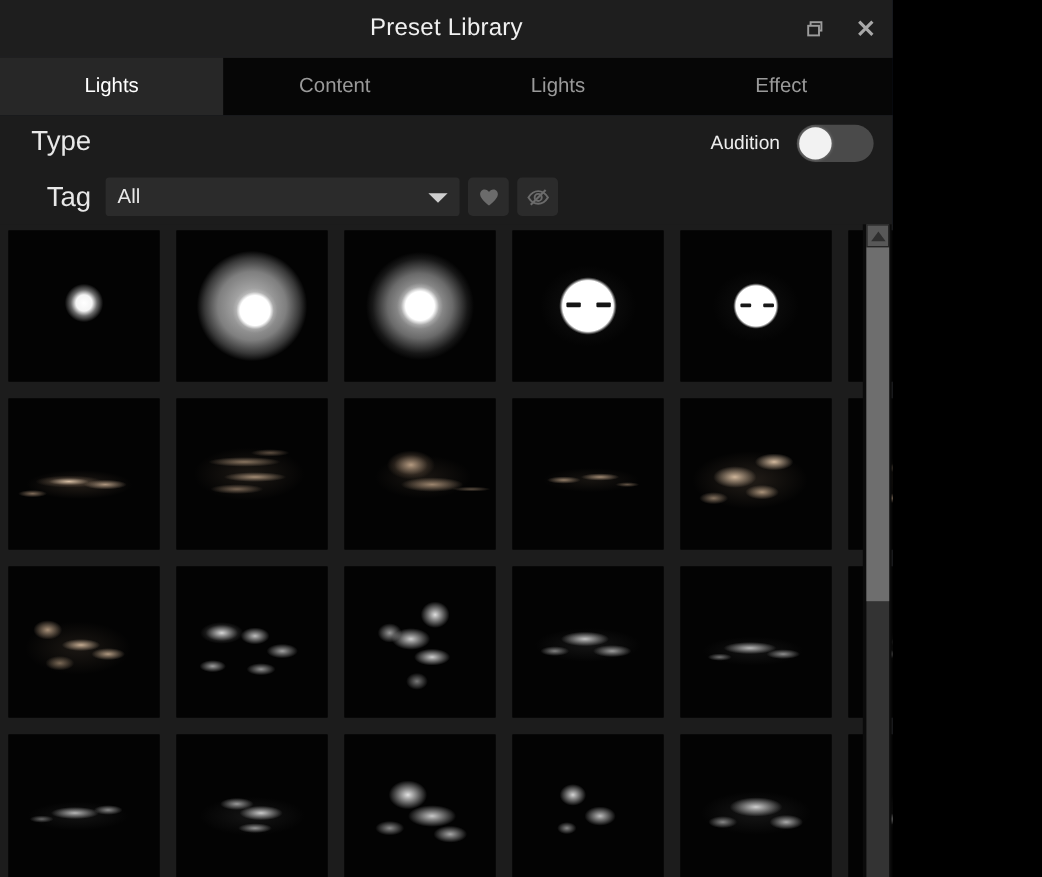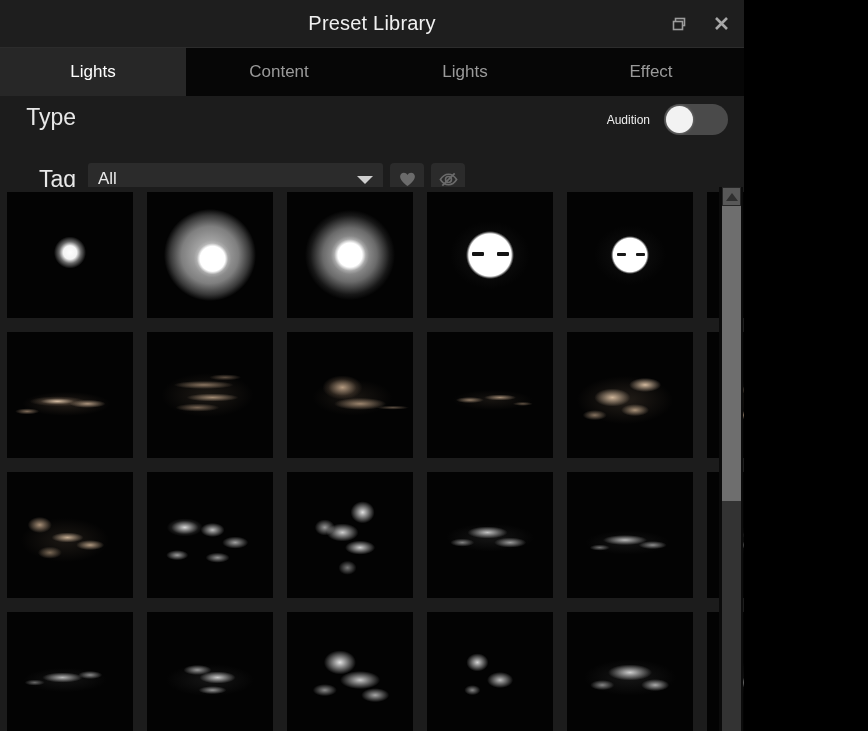--- a/index.html
+++ b/index.html
@@ -87,21 +87,21 @@
     height: 92px;
     background: #1c1c1c;
   }
   .ctrl-row {
     position: absolute;
     left: 0;
     display: flex;
     align-items: center;
   }
   .ctrl-row.row1 { top: 8px; }
-  .ctrl-row.row2 { top: 67px; align-items: center; }
+  .ctrl-row.row2 { top: 52px; align-items: center; }
 
   .ctrl-label {
     width: 88px;
     text-align: right;
     padding-right: 12px;
     font-size: 23px;
     color: #e8e8e8;
     box-sizing: border-box;
   }
 
@@ -148,21 +148,21 @@
   
   .audition {
     position: absolute;
     right: 16px;
     top: 8px;
     display: flex;
     align-items: center;
     gap: 14px;
   }
   .audition-label {
-    font-size: 12px;
+    font-size: 16px;
     color: #eeeeee;
   }
   .toggle {
     width: 64px;
     height: 31px;
     border-radius: 16px;
     background: #4a4a4a;
     position: relative;
     cursor: pointer;
   }

